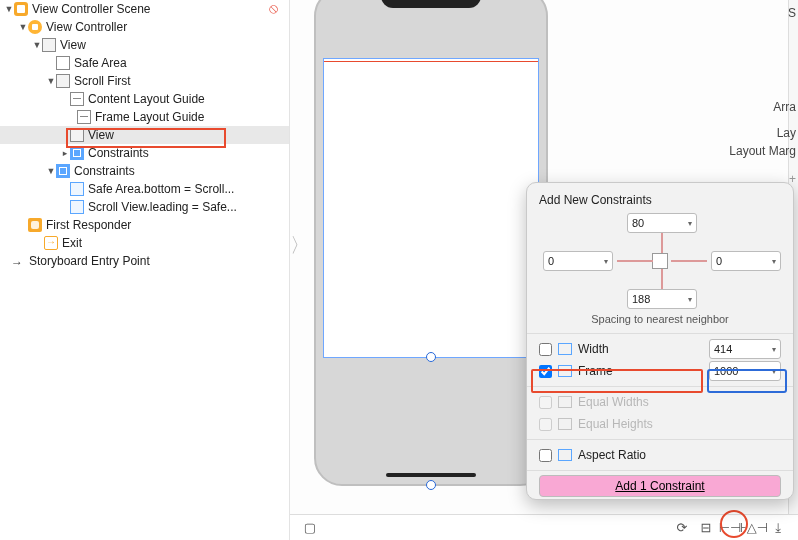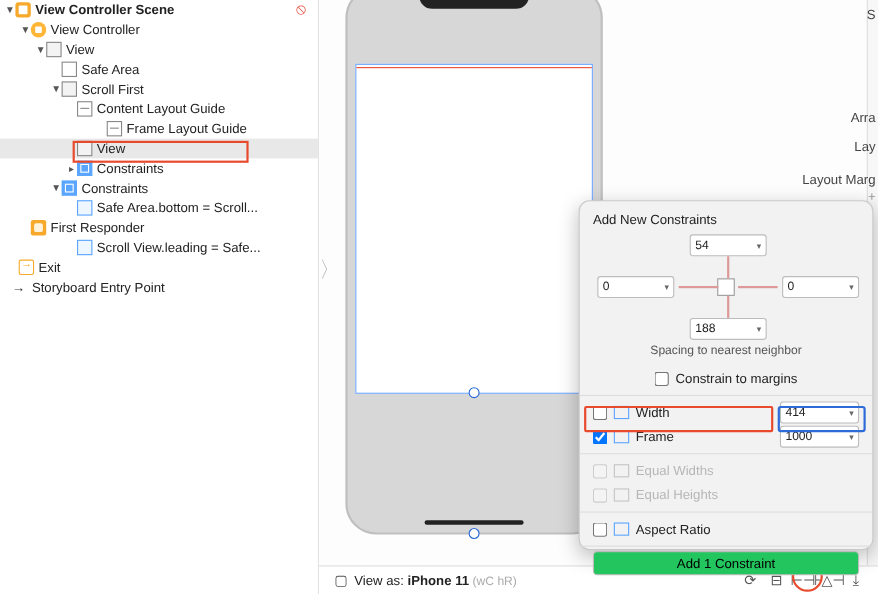--- a/index.html
+++ b/index.html
@@ -4,21 +4,21 @@
 <style>
   * { box-sizing: border-box; margin: 0; padding: 0; font-family: -apple-system, "Helvetica Neue", Arial, sans-serif; }
   body { width: 798px; height: 540px; background: #fff; overflow: hidden; position: relative; font-size: 12px; color: #222; }
 
   
   .outline { position: absolute; left: 0; top: 0; width: 290px; height: 540px; border-right: 1px solid #e3e3e3; background: #fff; }
   .row { display: flex; align-items: center; height: 18px; white-space: nowrap; overflow: hidden; }
   .row .disc { width: 10px; text-align: center; color: #555; font-size: 9px; }
   .row .icon { width: 14px; height: 14px; margin-right: 4px; display: inline-block; }
   .row .label { font-size: 12px; }
-  .bold { font-weight: 700; }
+  .bold { font-weight: 400; }
   .row.selected { background: #e8e8e8; }
   .ic-scene { background: #f7a92b; border-radius: 3px; position: relative; }
   .ic-scene::after { content:""; position:absolute; inset:3px; background:#fff; border-radius:1px;}
   .ic-vc { background: #ffb535; border-radius: 50%; position: relative; }
   .ic-vc::after { content:""; position:absolute; inset:4px; background:#fff; border-radius:1px;}
   .ic-view { border: 1px solid #888; background: #f3f3f3; }
   .ic-sa { border: 1px solid #888; background: #fff; }
   .ic-guide { border:1px solid #888; background:#fff; position:relative; }
   .ic-guide::after{content:"";position:absolute;left:2px;right:2px;top:5px;height:1px;background:#888;}
   .ic-constr { background:#5aa6ff; position:relative; }
@@ -63,21 +63,21 @@
   .sp-line { position:absolute; background:#d99; }
   .hint { text-align:center; font-size:11px; color:#555; margin-bottom:8px;}
   .chkrow { display:flex; align-items:center; height:22px; font-size:12px; gap:6px;}
   .chkrow input[type=checkbox]{ width:13px; height:13px;}
   .chkrow .dim { color:#b7b7b7;}
   .dim-ic { width:14px; height:12px; border:1px solid #5aa6ff; display:inline-block; position:relative;}
   .dim-ic.gray { border-color:#c4c4c4;}
   .valfield { margin-left:auto; width:72px; height:20px; background:#fff; border:1px solid #bcbcbc; border-radius:3px; display:flex; align-items:center; padding:0 4px; font-size:11px;}
   .valfield::after{content:"▾"; margin-left:auto; font-size:8px; color:#666;}
   .divider { height:1px; background:#ddd; margin:4px -12px;}
-  .addbtn { width:100%; height:22px; background:#22c55e; border:1px solid #bcbcbc; border-radius:4px; font-size:12px;}
+  .addbtn { width:100%; height:22px; background:#f9a8d4; border:1px solid #bcbcbc; border-radius:4px; font-size:12px;text-decoration:underline;}
   .hl-red { position:absolute; border:2px solid #e84a2e; pointer-events:none; border-radius:2px;}
   .hl-blue { position:absolute; border:2px solid #2d6bd8; pointer-events:none; border-radius:3px;}
 </style>
 </head>
 <body>
 
 <div class="outline">
   <div class="row" style="padding-left:4px">
     <span class="disc">▼</span>
       <span class="icon ic-scene"></span>
@@ -100,21 +100,21 @@
   </div>
   <div class="row" style="padding-left:46px">
     <span class="disc">▼</span>
       <span class="icon ic-view"></span>
     <span class="label">Scroll First</span>
   </div>
   <div class="row" style="padding-left:70px">
     <span class="icon ic-guide"></span>
     <span class="label">Content Layout Guide</span>
   </div>
-  <div class="row" style="padding-left:97px">
+  <div class="row" style="padding-left:77px">
     <span class="icon ic-guide"></span>
     <span class="label">Frame Layout Guide</span>
   </div>
   <div class="row selected" style="padding-left:70px">
     <span class="icon ic-view"></span>
     <span class="label">View</span>
   </div>
   <div class="row" style="padding-left:60px">
     <span class="disc">▸</span>
       <span class="icon ic-constr"></span>
@@ -122,29 +122,29 @@
   </div>
   <div class="row" style="padding-left:46px">
     <span class="disc">▼</span>
       <span class="icon ic-constr"></span>
     <span class="label">Constraints</span>
   </div>
   <div class="row" style="padding-left:70px">
     <span class="icon ic-c"></span>
     <span class="label">Safe Area.bottom = Scroll...</span>
   </div>
+  <div class="row" style="padding-left:70px">
+    <span class="icon ic-c"></span>
+    <span class="label">Scroll View.leading = Safe...</span>
+  </div>
   <div class="row" style="padding-left:28px">
     <span class="icon ic-fr"></span>
     <span class="label">First Responder</span>
   </div>
-  <div class="row" style="padding-left:70px">
-    <span class="icon ic-c"></span>
-    <span class="label">Scroll View.leading = Safe...</span>
-  </div>
-  <div class="row" style="padding-left:17px">
+  <div class="row" style="padding-left:44px">
     <span class="icon ic-exit"></span>
     <span class="label">Exit</span>
   </div>
   <div class="row" style="padding-left:11px">
     <span class="icon ic-arrow"></span>
     <span class="label">Storyboard Entry Point</span>
   </div>
 
   <div class="redbox" style="left:66px; top:128px; width:160px; height:20px;"></div>
 </div>
@@ -158,64 +158,57 @@
     </div>
     <div class="selhandle" style="bottom:-6px"></div>
     <div class="homebar"></div>
   </div>
 </div>
 
 <div class="inspector-edge"></div>
 <div class="insp-label" style="top:6px" title="Arra">S</div>
 <div class="insp-label" style="top:100px">Arra</div>
 <div class="insp-label" style="top:126px">Lay</div>
-<div class="insp-label" style="top:156px">Layout Marg</div>
+<div class="insp-label" style="top:144px">Layout Marg</div>
 <div class="insp-label" style="top:172px;color:#999">+</div>
 <div class="insp-label" style="top:522px">Vertical</div>
 
 <div class="bottombar">
   <span class="bb-icon">▢</span>
-  <span>
-    <span>View as: </span><b>iPhone 11</b><span class="w"> (wC hR)</span>
-  </span>
   <span class="gap"></span>
   <span class="bb-icon">⟳</span>
   <span class="bb-icon">⊟</span>
   <span class="bb-icon">⊢⊣</span>
   <span class="bb-icon">⊦△⊣</span>
   <span class="bb-icon">⤓</span>
 </div>
 <div class="redcircle" style="left:720px; top:510px;"></div>
 
 <div class="popover">
   <h4>Add New Constraints</h4>
   <div class="sp-grid">
     <div class="sp-field" style="left:88px; top:0">
-        <span>54</span>
+        <span>80</span>
       </div>
     <div class="sp-field" style="left:4px; top:38px">
         <span>0</span>
       </div>
     <div class="sp-field" style="left:172px; top:38px">
         <span>0</span>
       </div>
     <div class="sp-field" style="left:88px; top:76px">
         <span>188</span>
       </div>
     <div class="sp-center"></div>
     <div class="sp-line" style="left:122px; top:20px; width:2px; height:20px"></div>
     <div class="sp-line" style="left:122px; top:56px; width:2px; height:20px"></div>
     <div class="sp-line" style="left:78px; top:47px; width:36px; height:2px"></div>
     <div class="sp-line" style="left:132px; top:47px; width:36px; height:2px"></div>
   </div>
   <div class="hint">Spacing to nearest neighbor</div>
-  <div class="chkrow" style="justify-content:center">
-    <input type="checkbox" style="">
-    <span>Constrain to margins</span>
-  </div>
   <div class="divider"></div>
   <div class="chkrow">
     <input type="checkbox" style="">
     <span class="dim-ic"></span>
     <span>Width</span>
     <div class="valfield">
         <span>414</span>
       </div>
   </div>
   <div class="chkrow">

